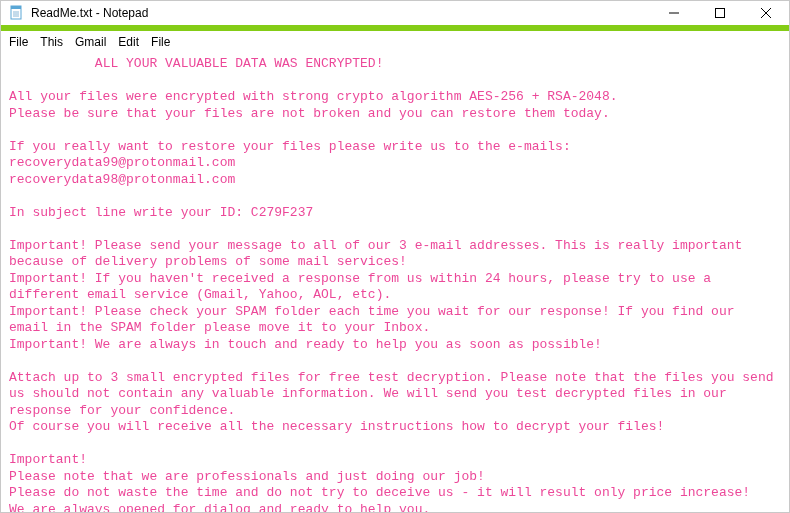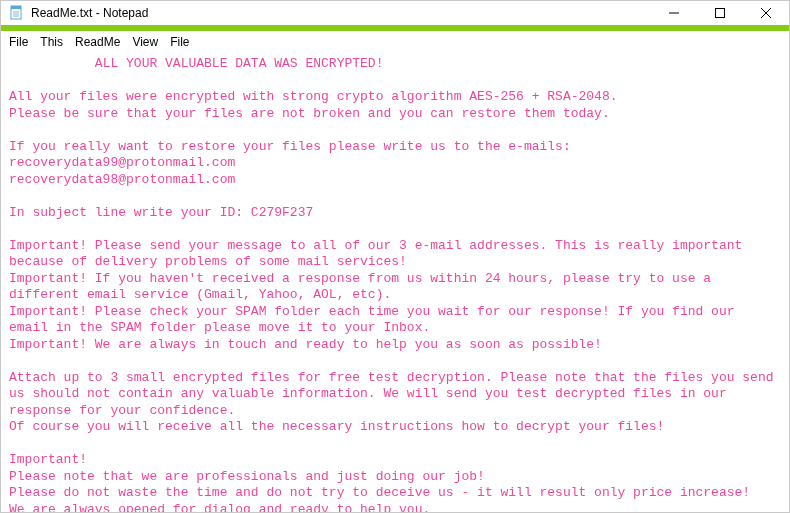--- a/index.html
+++ b/index.html
@@ -91,22 +91,22 @@
           <line x1="0" y1="0" x2="10" y2="10" stroke="#000" stroke-width="1"></line>
           <line x1="10" y1="0" x2="0" y2="10" stroke="#000" stroke-width="1"></line>
         </svg>
     </div>
   </div>
 </div>
 
 <div class="menubar">
   <span class="menu-item">File</span>
   <span class="menu-item">This</span>
-  <span class="menu-item">ReadMe</span>
-  <span class="menu-item">View</span>
+  <span class="menu-item">Gmail</span>
+  <span class="menu-item">Edit</span>
   <span class="menu-item">File</span>
 </div>
 
 <div class="content">           ALL YOUR VALUABLE DATA WAS ENCRYPTED!
 
 All your files were encrypted with strong crypto algorithm AES-256 + RSA-2048.
 Please be sure that your files are not broken and you can restore them today.
 
 If you really want to restore your files please write us to the e-mails:
 recoverydata99@protonmail.com

